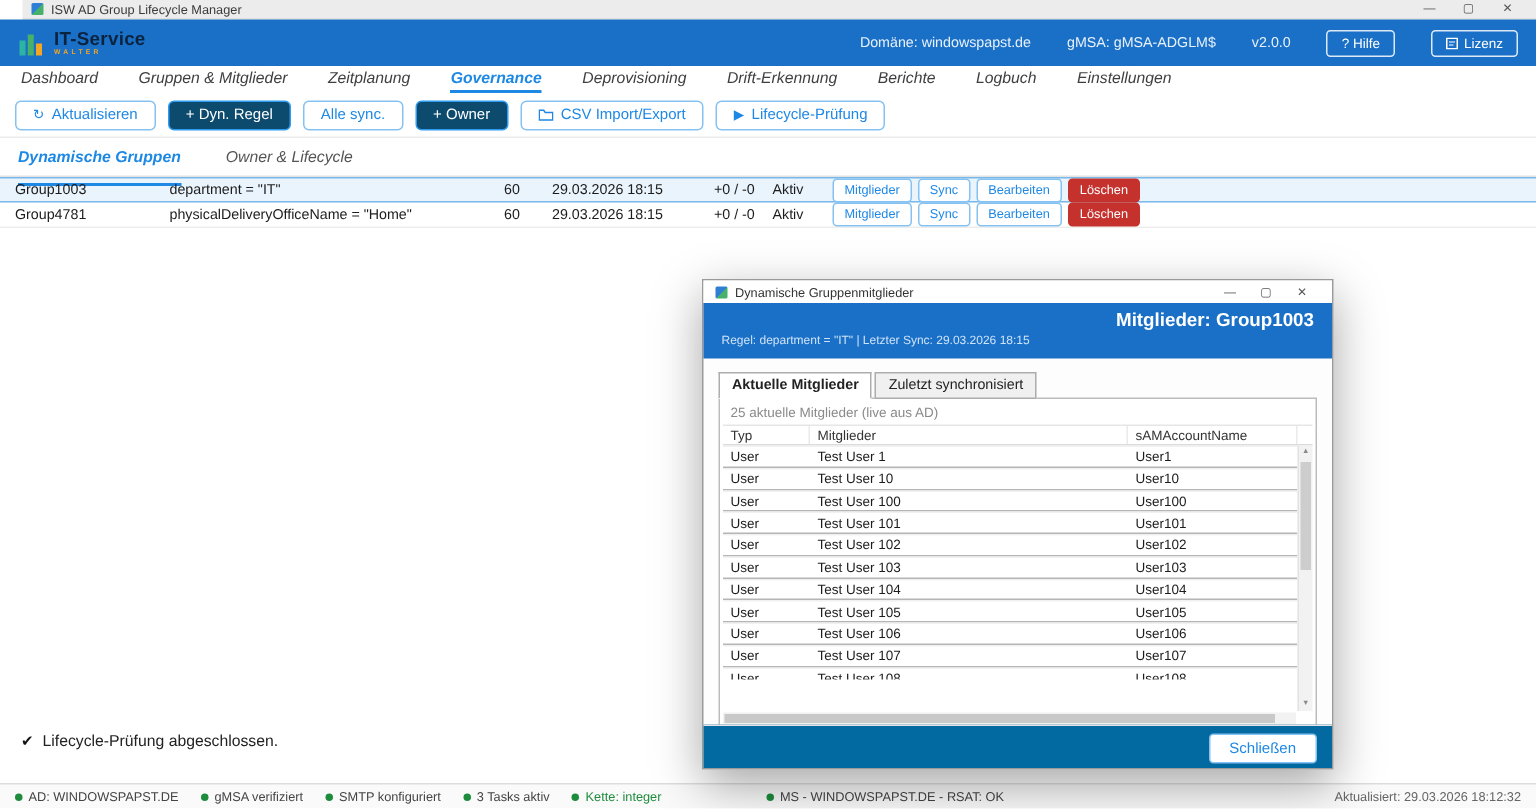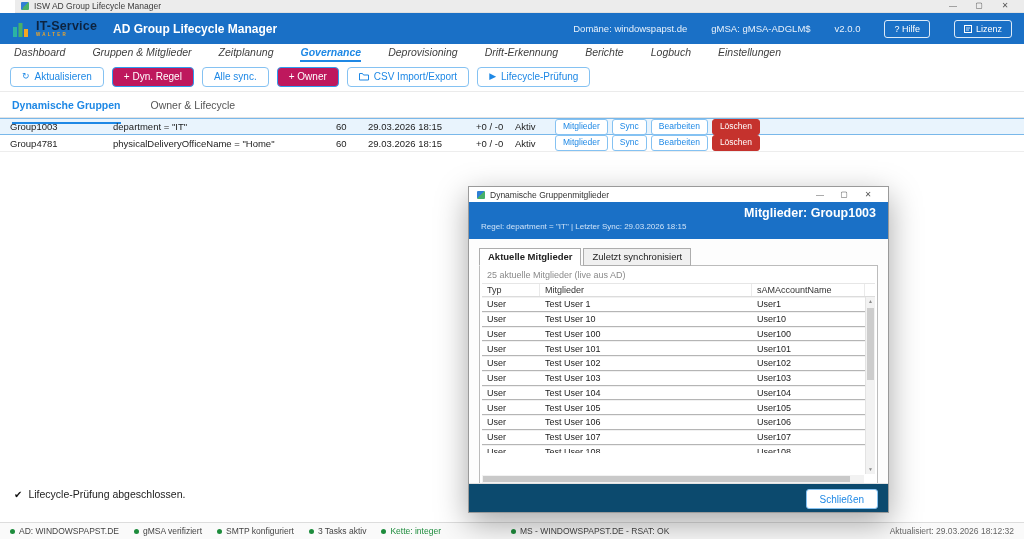--- a/index.html
+++ b/index.html
@@ -27,27 +27,27 @@
 
   
   .navtabs { position:absolute; top:44px; left:0; right:0; height:18px; background:#fff; display:flex; gap:27px; padding:0 14px;font-style:italic; }
   .navtab { font-size:10.5px; color:#3f3f3f; line-height:17px; cursor:pointer; text-decoration:none; }
   .navtab.active { color:#1e88e5; border-bottom:2px solid #1e88e5; font-weight:bold; }
 
   
   .toolbar { position:absolute; top:62px; left:0; right:0; height:30px; background:#fff; display:flex; align-items:center; gap:8px; padding:0 10px; border-bottom:1px solid #ebebeb; }
   .tbtn { height:20px; border-radius:4px; font-size:10px; padding:0 11px; display:flex; align-items:center; gap:5px; cursor:pointer; font-family:inherit; }
   .tbtn.outline { background:#fff; border:1px solid #85c2f2; color:#1e88e5; }
-  .tbtn.filled { background:#be185d; border:1px solid #2e9cf0; color:#fff; }
+  .tbtn.filled { background:#0c4a6e; border:1px solid #2e9cf0; color:#fff; }
   .tico { font-size:9px; line-height:1; }
 
   
   .content { position:absolute; top:93px; left:0; right:0; bottom:17px; background:#fff; }
   .subtabs { display:flex; gap:30px; padding:6px 12px 0; height:25px; border-bottom:1px solid #e3e3e3; }
-  .subtab { font-size:10.5px; color:#555; padding-bottom:23px; cursor:pointer; }
+  .subtab { font-size:10.5px; color:#555; padding-bottom:23px; cursor:pointer;font-style:italic; }
   .subtab.active { color:#1e88e5; font-weight:bold; border-bottom:2px solid #1e88e5; }
 
   .grid7 { display:grid; grid-template-columns:103px 223px 32px 108px 39px 40px auto; align-items:center; padding-left:10px; }
   .thead { height:17px; color:#8a8a8a; font-size:9px; border-bottom:1px solid #f0f0f0; }
   .trow { height:17px; font-size:9.5px; color:#1c1c1c; border-bottom:1px solid #ededed; cursor:default; }
   .trow.selected { background:#e9f4fd; border-top:1px solid #79b8ea; border-bottom:1px solid #79b8ea; }
   .td.actions { display:flex; gap:4px; }
   .abtn { font-size:8.5px; padding:1px 7px; border-radius:3px; border:1px solid #85c2f2; background:#fff; color:#1e88e5; cursor:pointer; font-family:inherit; line-height:1.4; }
   .abtn.danger { background:#c5322d; border-color:#c5322d; color:#fff; }
 
@@ -84,21 +84,21 @@
   .m-lhead .mc { border-right:1px solid #eaeaea; height:100%; display:flex; align-items:center; padding-left:5px; }
   .m-rows { height:156px; overflow:hidden; margin-right:10px; }
   .m-row { height:14.75px; align-items:center; font-size:9px; color:#1c1c1c; border-bottom:1px solid #b5b5b5; border-top:1px solid #f1f1f1; cursor:default; }
   .m-row .mc { padding-left:5px; }
   .m-vscroll { position:absolute; right:0; top:14px; bottom:1px; width:10px; background:#f2f2f2; border-left:1px solid #e3e3e3; }
   .sarrow { position:absolute; left:0; right:0; text-align:center; font-size:5px; color:#8a8a8a; line-height:9px; }
   .sarrow.up { top:0; } .sarrow.down { bottom:0; }
   .vthumb { position:absolute; left:1px; right:1px; top:11px; height:72px; background:#cdcdcd; }
   .m-hscroll { position:absolute; left:2px; right:13px; bottom:3px; height:8px; background:#f2f2f2; }
   .hthumb { position:absolute; top:1px; bottom:1px; left:1px; width:96%; background:#c9c9c9; }
-  .m-footer { position:absolute; left:0; right:0; bottom:0; height:29px; border-top:1px solid #e3e3e3; background:#0c4a6e; }
+  .m-footer { position:absolute; left:0; right:0; bottom:0; height:29px; border-top:1px solid #e3e3e3; background:#0369a1; }
   .close-btn { position:absolute; right:10px; top:5px; height:20px; padding:0 13px; font-size:10px; color:#1e88e5; background:#fff; border:1px solid #85c2f2; border-radius:3px; cursor:pointer; font-family:inherit; }
 </style>
 </head>
 <body>
 
 <div class="app">
 
   <div class="titlebar">
     <span class="app-icon16"></span>
     <span class="tb-title">ISW AD Group Lifecycle Manager</span>
@@ -112,21 +112,20 @@
   <div class="appheader">
     <svg class="logo-icon" viewBox="0 0 18 18">
       <rect x="1" y="7" width="4" height="10" fill="#2bb3a3"></rect>
       <rect x="6.5" y="3" width="4" height="14" fill="#47b06a"></rect>
       <rect x="12" y="9" width="4" height="8" fill="#f5a623"></rect>
     </svg>
     <div class="brand">
       <div class="brand-main">IT-Service</div>
       <div class="brand-sub">WALTER</div>
     </div>
-    <div class="app-title">AD Group Lifecycle Manager</div>
     <div class="hdr-right">
       <span class="hdr-meta">Domäne: windowspapst.de</span>
       <span class="hdr-meta">gMSA: gMSA-ADGLM$</span>
       <span class="hdr-meta">v2.0.0</span>
       <button class="hbtn">
           <span>? Hilfe</span>
         </button>
       <button class="hbtn">
         <svg width="8" height="8" viewBox="0 0 8 8">
             <rect x="0.5" y="0.5" width="7" height="7" fill="none" stroke="#fff" stroke-width="1"></rect>

